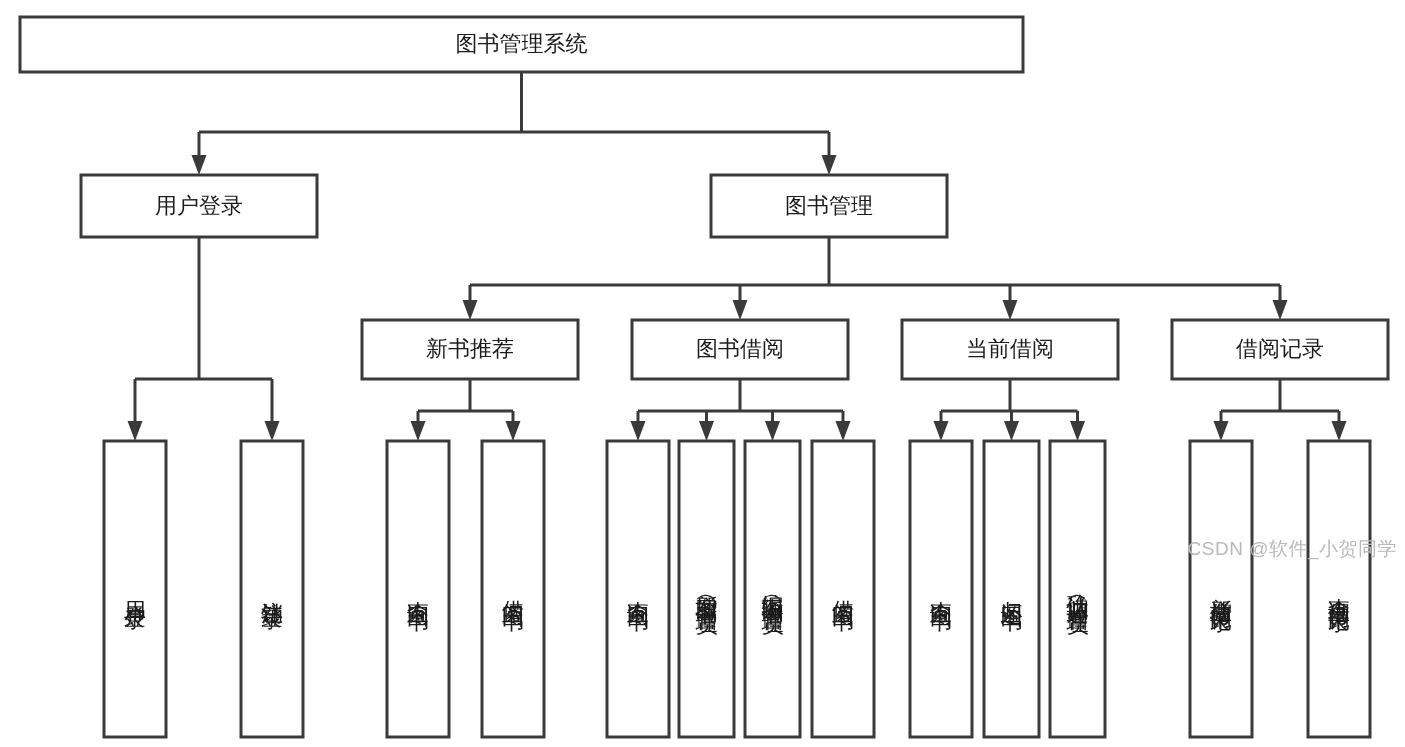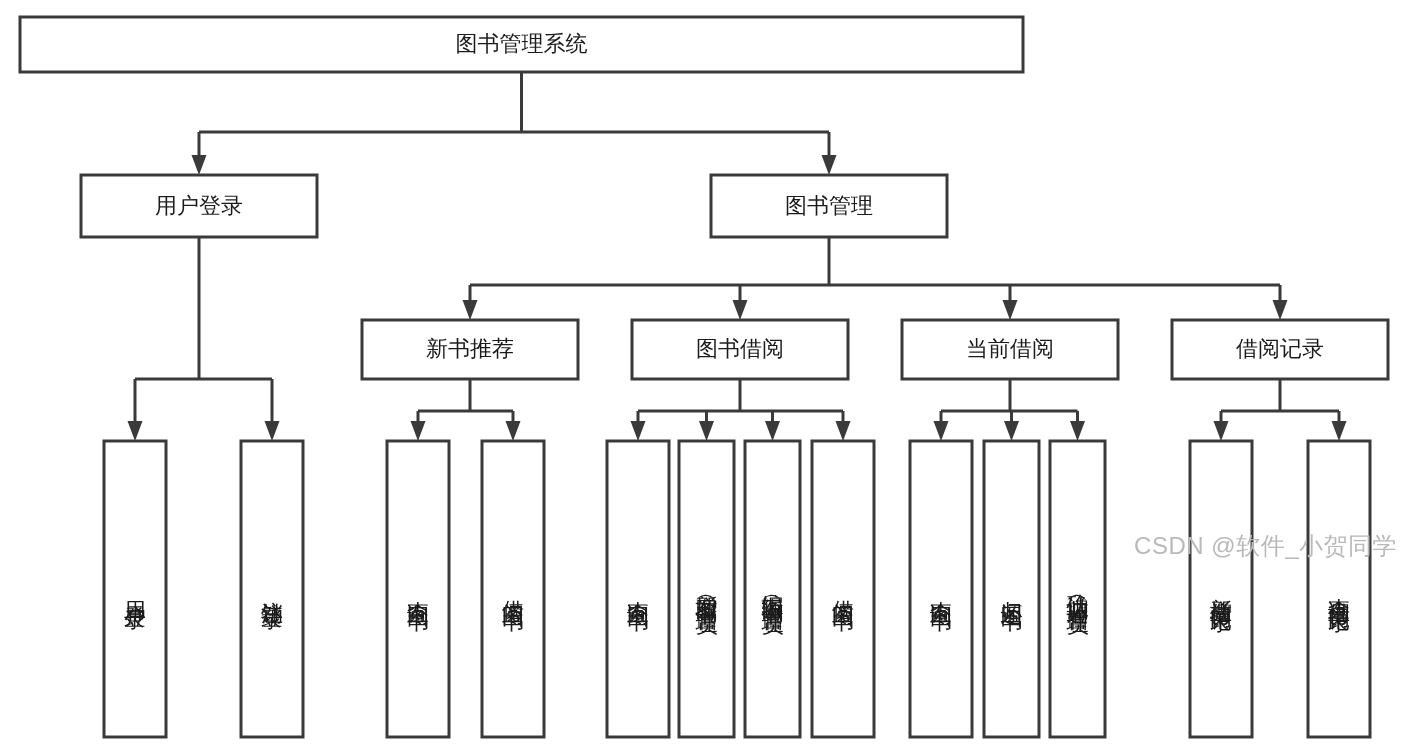--- a/index.html
+++ b/index.html
@@ -65,21 +65,21 @@
     height: 100%;
     display: flex;
     align-items: center;
     justify-content: center;
   }
   .watermark {
     position: absolute;
     right: 8px;
     bottom: 6px;
     font-family: "Liberation Sans", "DejaVu Sans", sans-serif;
-    font-size: 24px;
+    font-size: 19px;
     color: #b9b9b9;
     letter-spacing: 0.5px;
     white-space: nowrap;
     pointer-events: none;
   }
 </style>
 </head>
 <body>
 
 <div id="diagram-root">

